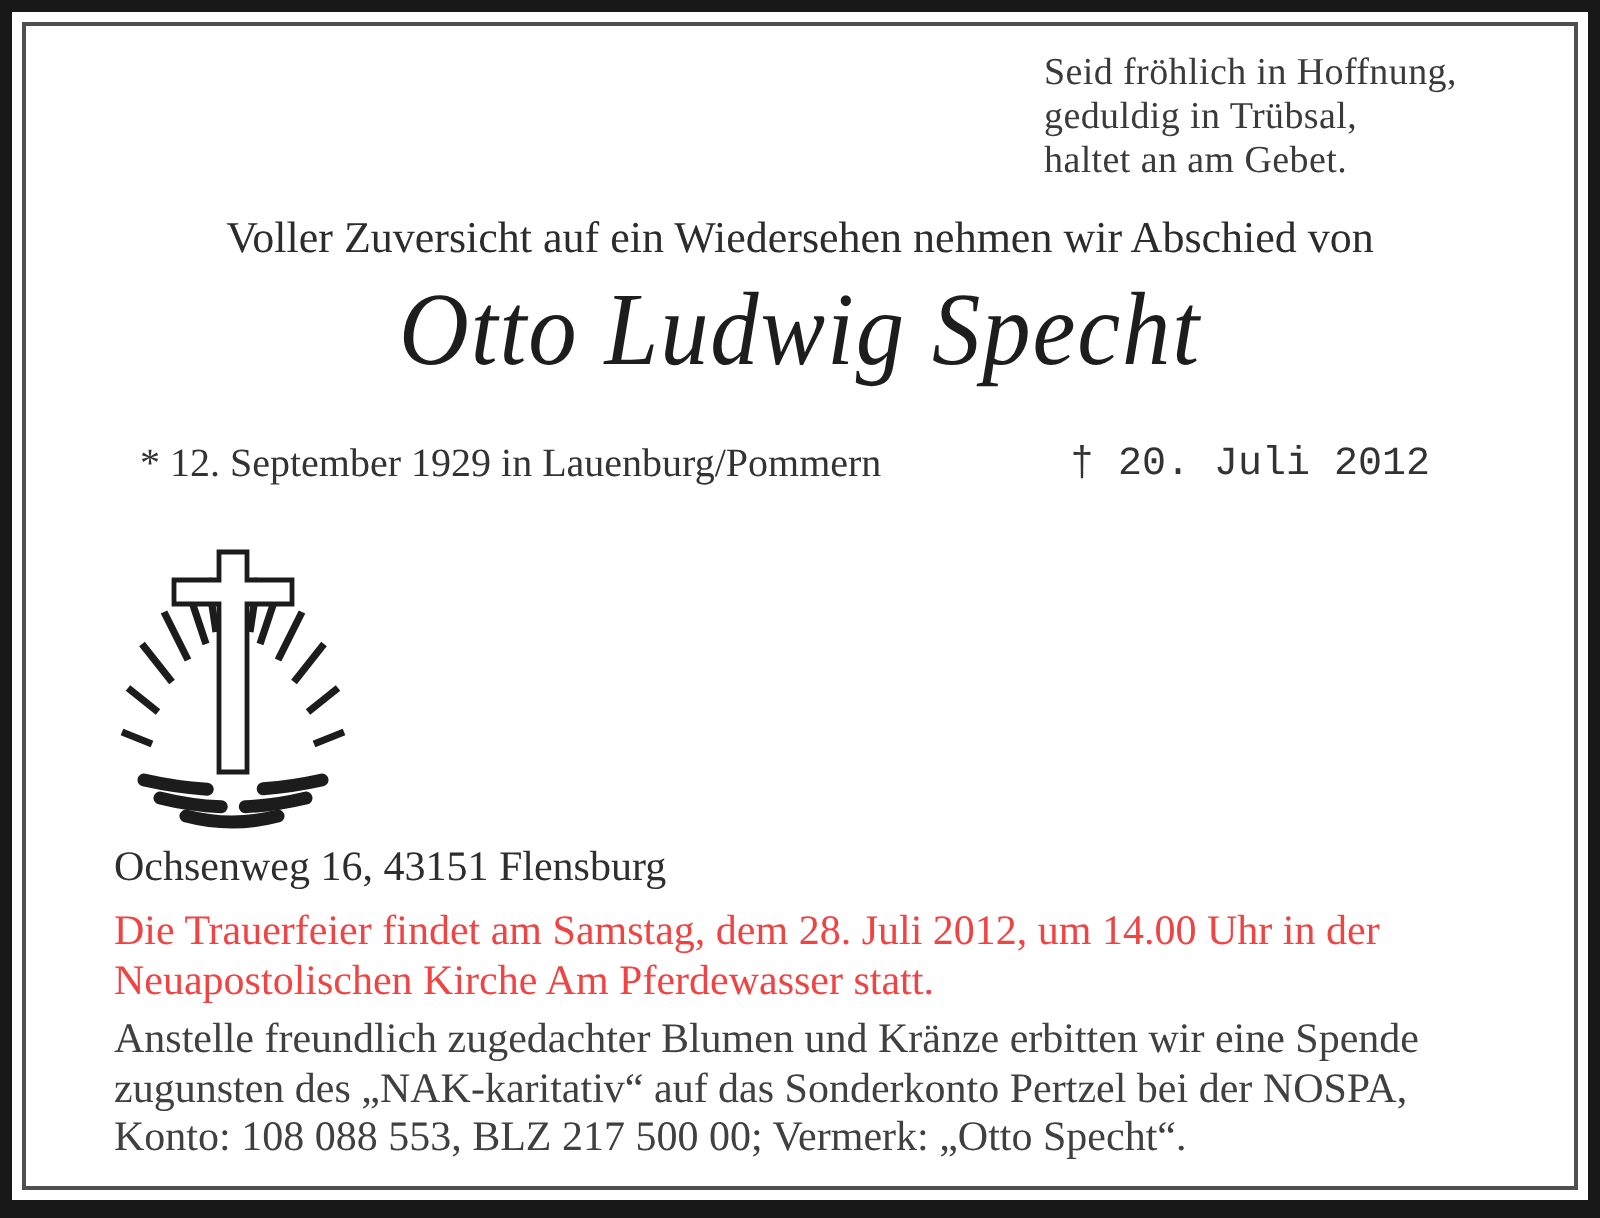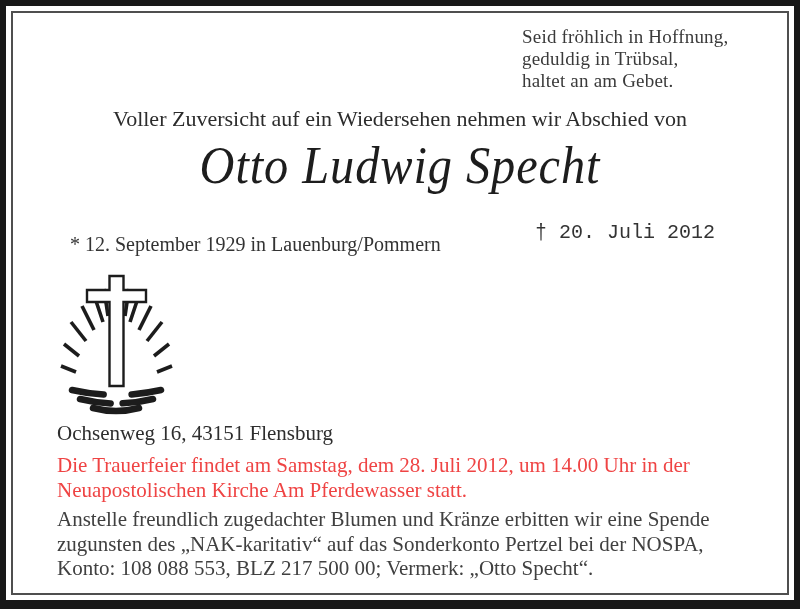--- a/index.html
+++ b/index.html
@@ -44,21 +44,21 @@
     transform: scaleX(0.93);
     transform-origin: 50% 50%;
     letter-spacing: 1px;
     white-space: nowrap;
   }
   .dates {
     top: 215px; left: 0; width: 100%;
     font-size: 20px;
     color: #333333;
   }
-  .birth { position: absolute; left: 64px; top: 0; margin-top: 12px; }
+  .birth { position: absolute; left: 64px; top: 0; }
   .death { position: absolute; left: 529px; top: 0; font-family: Liberation Mono, monospace; }
 
   .emblem { left: 44px; top: 252px; }
 
   .mourners {
     left: 199px; top: 262px;
     font-size: 20px; line-height: 26.4px;
     font-weight: bold;
     color: #242424;
   }

